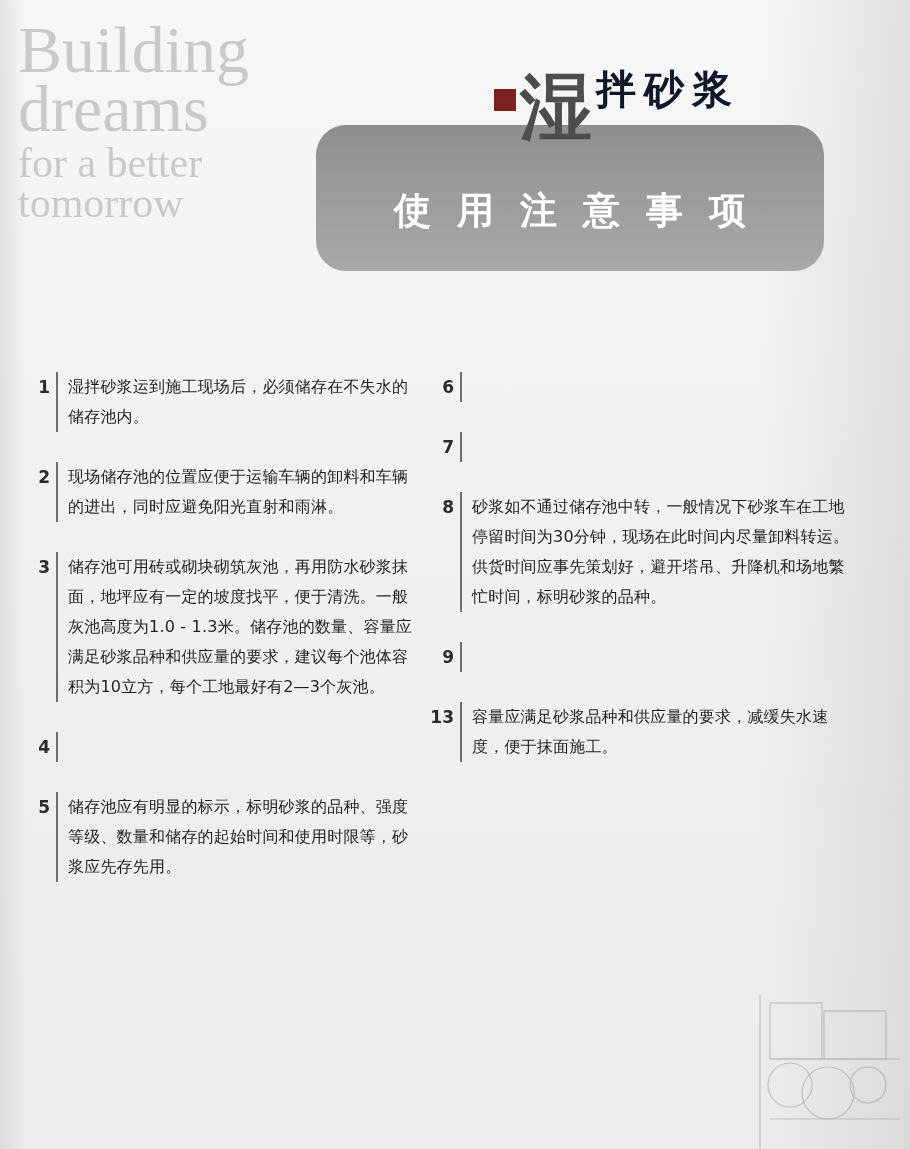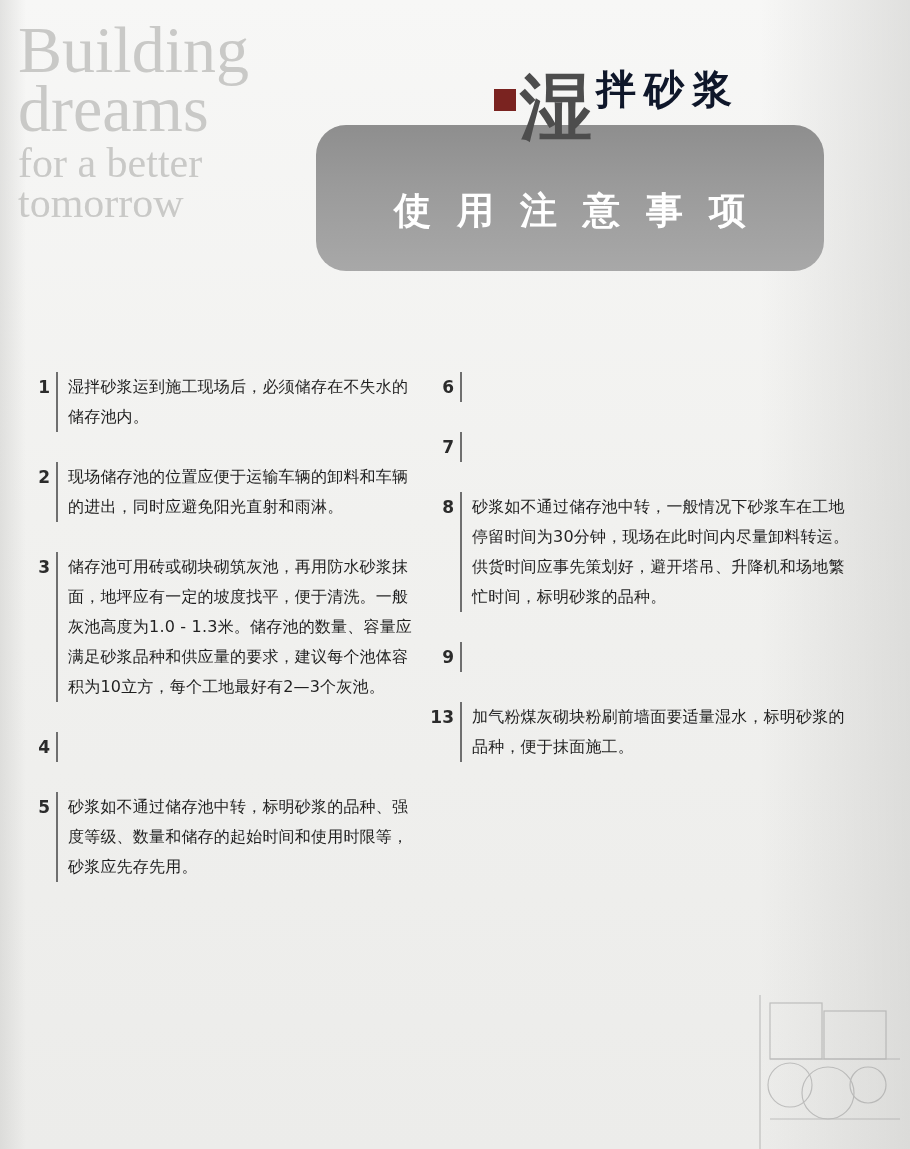--- a/index.html
+++ b/index.html
@@ -252,21 +252,21 @@
       <div class="item-bar"></div>
       <div class="item-text">储存池可用砖或砌块砌筑灰池，再用防水砂浆抹面，地坪应有一定的坡度找平，便于清洗。一般灰池高度为1.0 - 1.3米。储存池的数量、容量应满足砂浆品种和供应量的要求，建议每个池体容积为10立方，每个工地最好有2—3个灰池。</div>
     </div>
     <div class="item">
       <div class="item-num">4</div>
       <div class="item-bar"></div>
     </div>
     <div class="item">
       <div class="item-num">5</div>
       <div class="item-bar"></div>
-      <div class="item-text">砂浆如不通过储存池中转，标明砂浆的品种、强度等级、数量和储存的起始时间和使用时限等，砂浆应先存先用。</div>
+      <div class="item-text">储存池应有明显的标示，标明砂浆的品种、强度等级、数量和储存的起始时间和使用时限等，砂浆应先存先用。</div>
     </div>
   </div>
 
   <div class="col col-right">
     <div class="item">
       <div class="item-num">6</div>
       <div class="item-bar"></div>
     </div>
     <div class="item">
       <div class="item-num">7</div>
@@ -277,21 +277,21 @@
       <div class="item-bar"></div>
       <div class="item-text">砂浆如不通过储存池中转，一般情况下砂浆车在工地停留时间为30分钟，现场在此时间内尽量卸料转运。供货时间应事先策划好，避开塔吊、升降机和场地繁忙时间，标明砂浆的品种。</div>
     </div>
     <div class="item">
       <div class="item-num">9</div>
       <div class="item-bar"></div>
     </div>
     <div class="item">
       <div class="item-num">13</div>
       <div class="item-bar"></div>
-      <div class="item-text">加气粉煤灰砌块粉刷前墙面要适量湿水，标明砂浆的品种，便于抹面施工。</div>
+      <div class="item-text">容量应满足砂浆品种和供应量的要求，减缓失水速度，便于抹面施工。</div>
     </div>
   </div>
 
 </div>
 
 <svg class="deco" viewBox="0 0 160 160" xmlns="http://www.w3.org/2000/svg">
   <g fill="none" stroke="#9a9a9a" stroke-width="1.2">
     <rect x="20" y="14" width="52" height="56"></rect>
     <rect x="74" y="22" width="62" height="48"></rect>
     <line x1="20" y1="70" x2="150" y2="70"></line>

